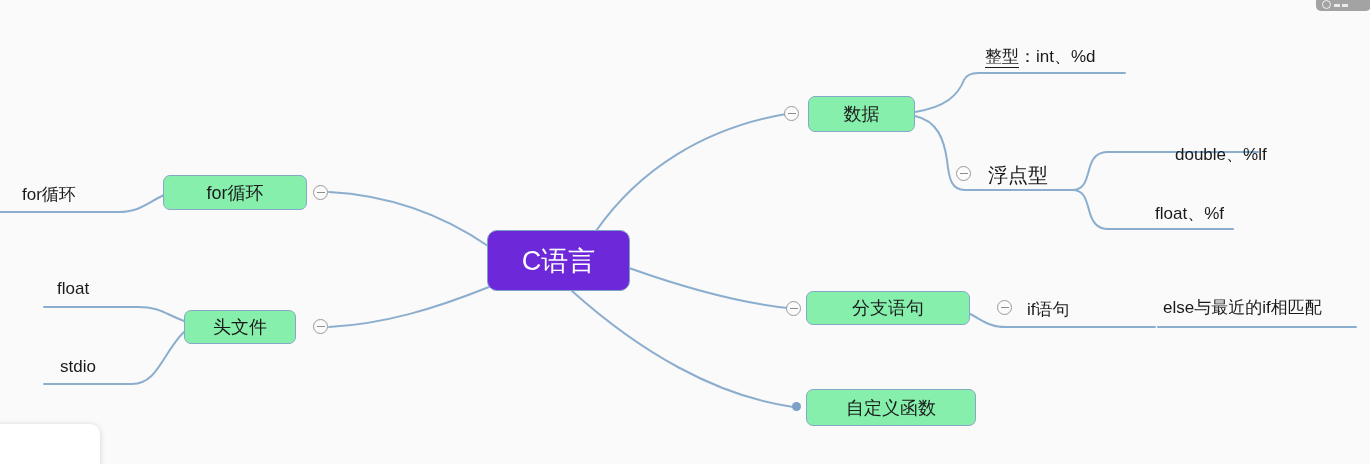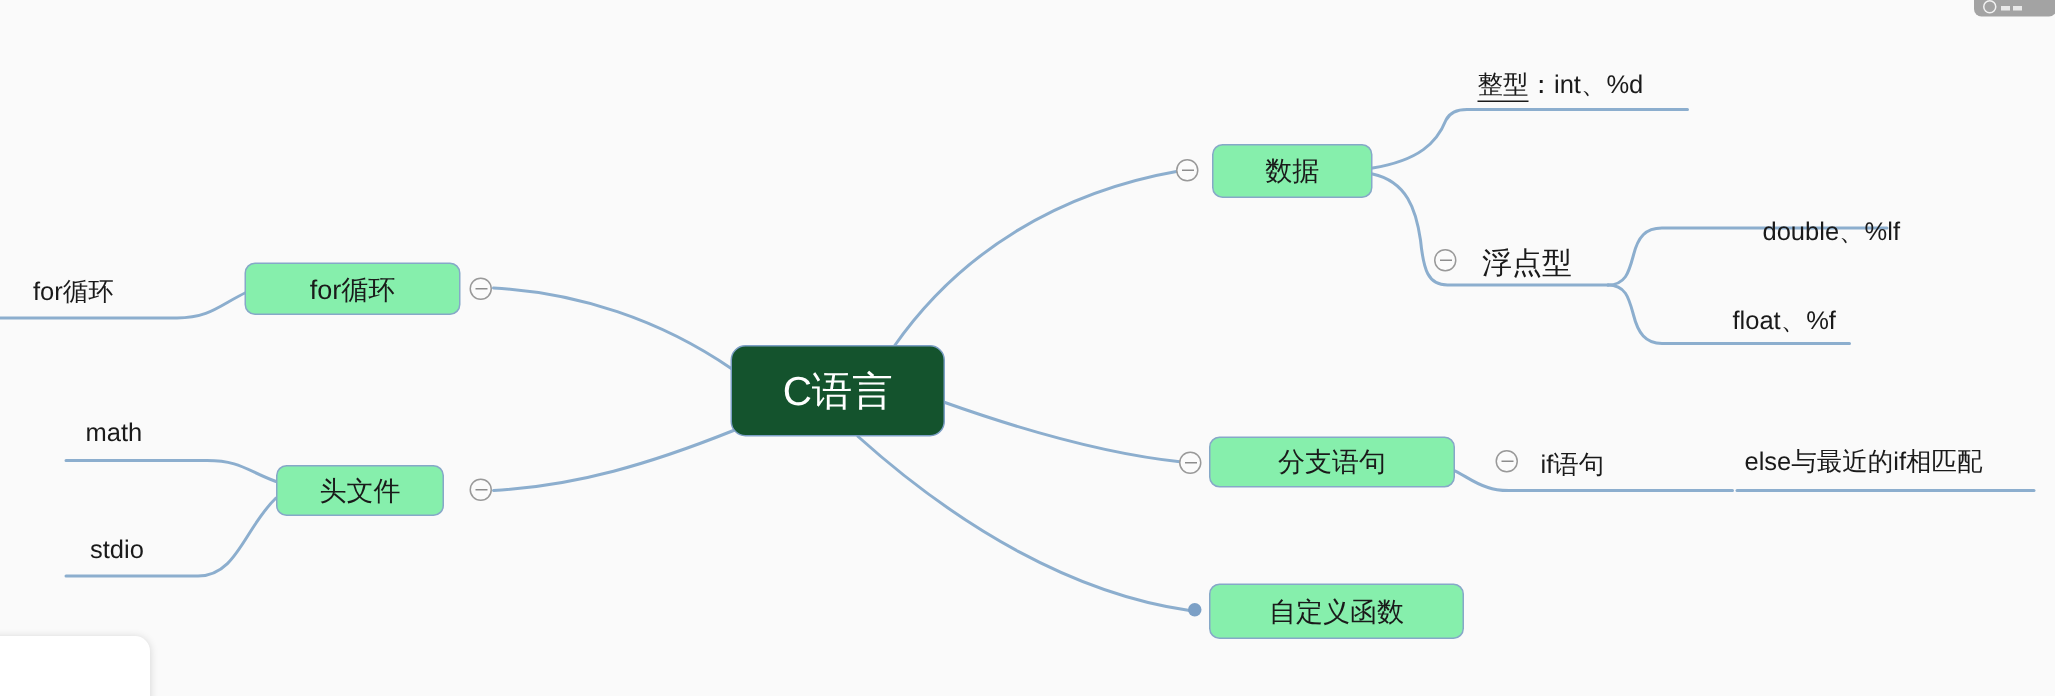--- a/index.html
+++ b/index.html
@@ -10,21 +10,21 @@
     color:#1c1c1c;
   }
   #edges{position:absolute;left:0;top:0;width:1370px;height:464px;}
   .node{
     position:absolute;display:flex;align-items:center;justify-content:center;
     background:#86efac;border:1px solid #86a8c8;border-radius:7px;
     font-size:18px;color:#1a1a1a;white-space:nowrap;box-sizing:border-box;
     cursor:default;
   }
   .root-node{
-    background:#14532d;border:1px solid #7c9fc5;border-radius:10px;
+    background:#6d28d9;border:1px solid #7c9fc5;border-radius:10px;
     color:#ffffff;font-size:27px;
   }
   .expander{
     position:absolute;width:15px;height:15px;border-radius:50%;
     background:#fbfbfb;border:1.5px solid #999999;box-sizing:border-box;
     display:flex;align-items:center;justify-content:center;
   }
   .minus-icon{display:block;width:8px;height:0;border-top:1.5px solid #8d8d8d;}
   .leaf-dot{
     position:absolute;width:9px;height:9px;border-radius:50%;
@@ -116,21 +116,21 @@
   <span class="minus-icon"></span>
 </div>
 
 <span class="leaf-dot" style="left:792px;top:402px;"></span>
 
 <div class="line-label" style="left:22px;top:183px;text-align:right;">
   <span>for循环</span>
 </div>
 
 <div class="line-label" style="left:57px;top:279px;">
-  <span>math</span>
+  <span>float</span>
 </div>
 
 <div class="line-label" style="left:60px;top:357px;">
   <span>stdio</span>
 </div>
 
 <div class="line-label" style="left:985px;top:45px;">
   <span class="u">整型</span><span>：int、%d</span>
 </div>
 

